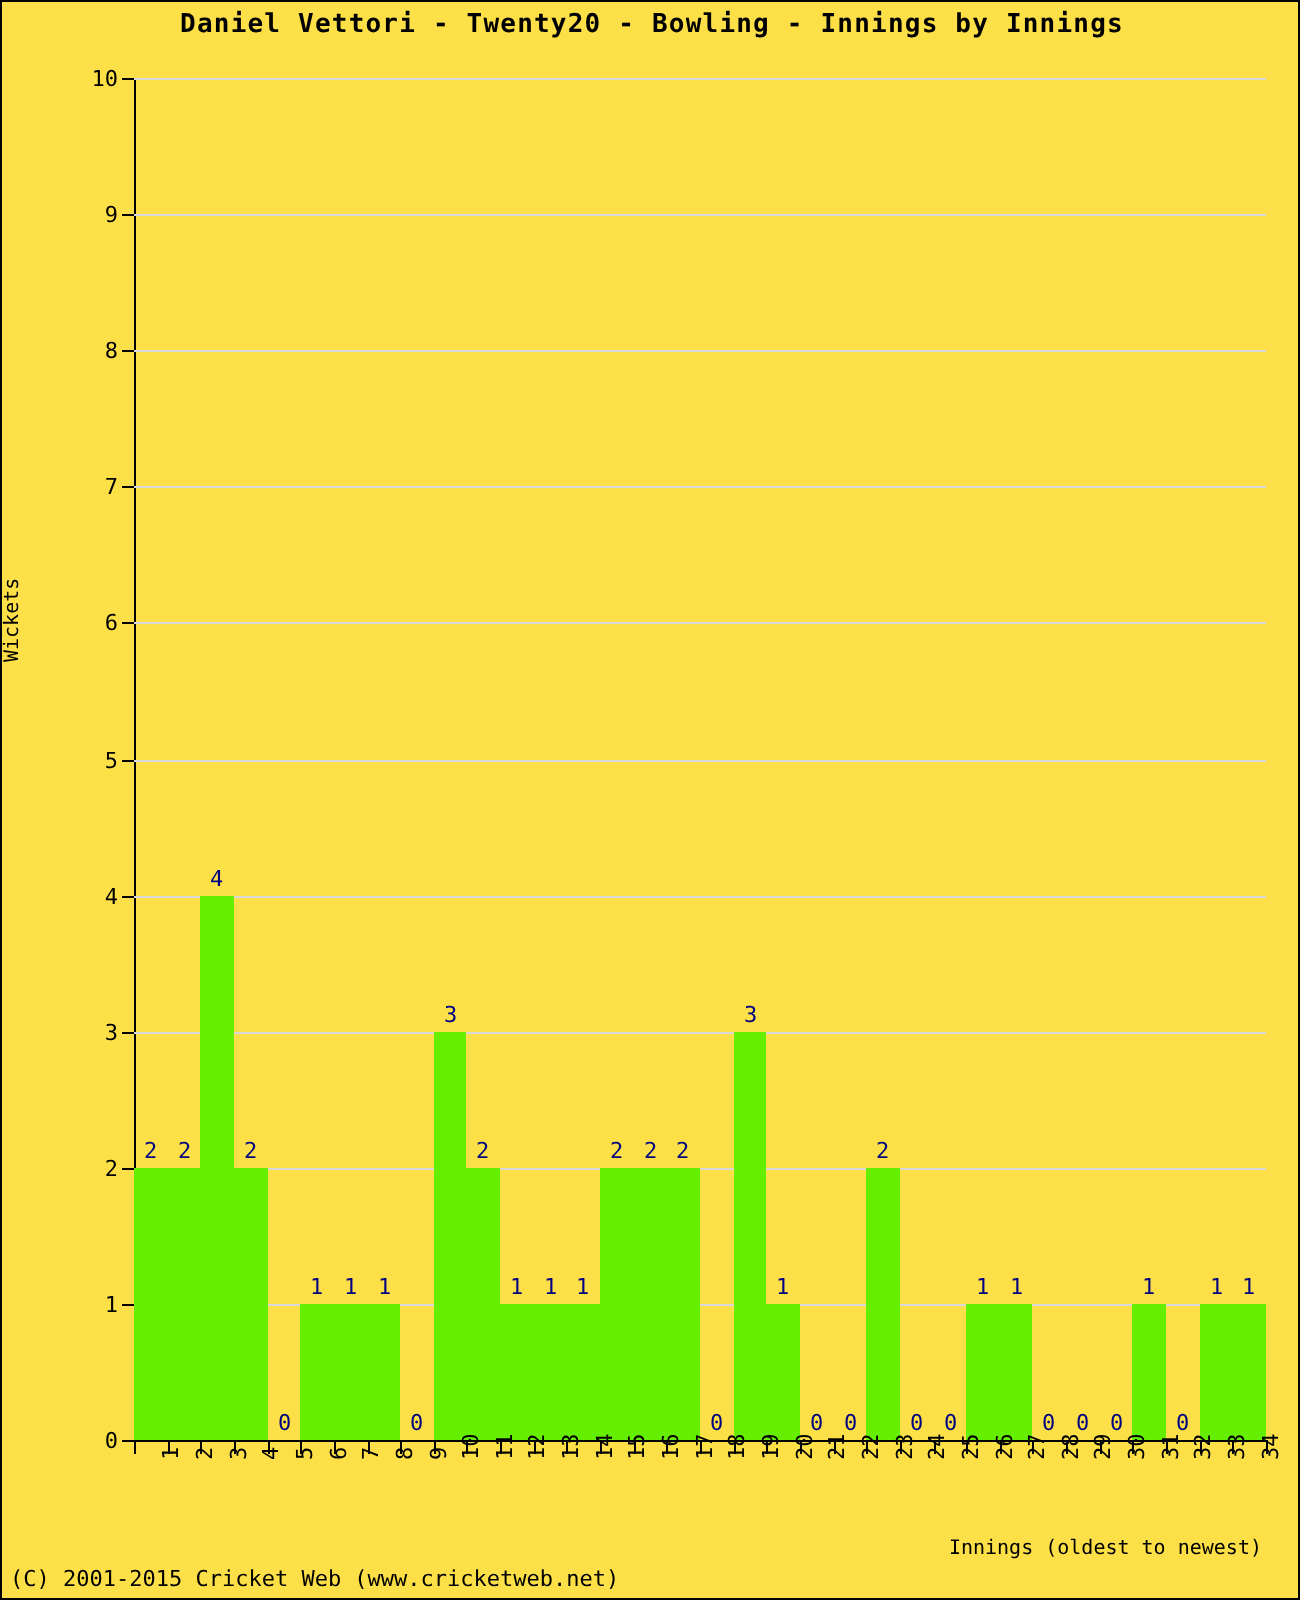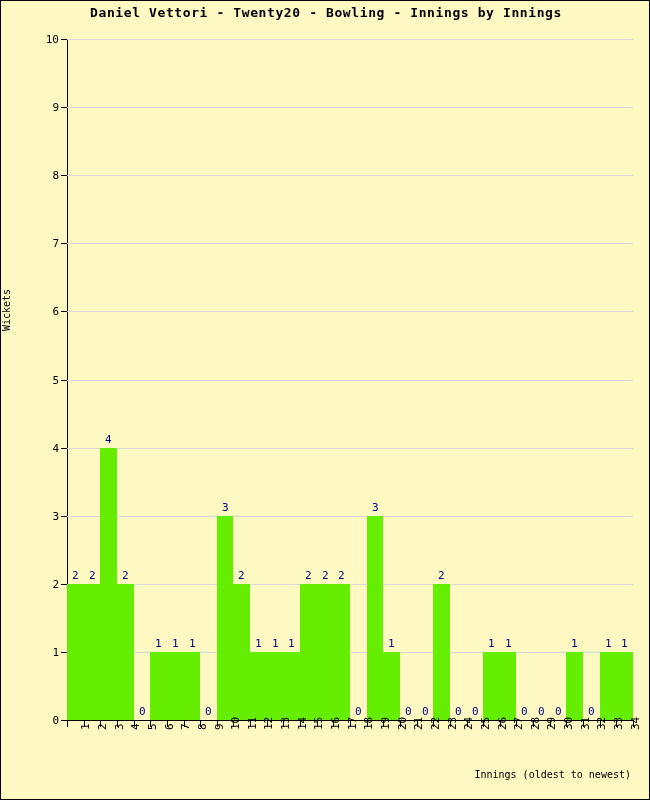--- a/index.html
+++ b/index.html
@@ -4,21 +4,21 @@
 <style>
   html, body {
     margin: 0;
     padding: 0;
     background: #ffffff;
   }
   #page {
     position: relative;
     width: 650px;
     height: 800px;
-    background: #fef9c3;
+    background: #fde047;
     border: 1px solid #000000;
     box-sizing: border-box;
     overflow: hidden;
     font-family: "DejaVu Sans Mono", "Liberation Mono", monospace;
   }
 
   
   #chart-title {
     position: absolute;
     left: 0;
@@ -255,20 +255,21 @@
       <div class="bar-label" style="left: 499px; width: 16.6471px; top: 599px; color: rgb(0, 0, 128);">1</div>
       <div class="bar-label" style="left: 516px; width: 16.6471px; top: 667px; color: rgb(0, 0, 128);">0</div>
       <div class="bar" style="left: 533px; width: 16px; height: 68px; background: rgb(102, 238, 0);"></div>
       <div class="bar-label" style="left: 533px; width: 16.6471px; top: 599px; color: rgb(0, 0, 128);">1</div>
       <div class="bar" style="left: 549px; width: 17px; height: 68px; background: rgb(102, 238, 0);"></div>
       <div class="bar-label" style="left: 549px; width: 16.6471px; top: 599px; color: rgb(0, 0, 128);">1</div>
     </div>
 
   <div id="xaxis-title">Innings (oldest to newest)</div>
 
+  <div id="footer">(C) 2001-2015 Cricket Web (www.cricketweb.net)</div>
 <div class="xtick" style="left: 66px;"></div>
     <div class="xtick" style="left: 83px;"></div>
     <div class="xtick" style="left: 99px;"></div>
     <div class="xtick" style="left: 116px;"></div>
     <div class="xtick" style="left: 133px;"></div>
     <div class="xtick" style="left: 149px;"></div>
     <div class="xtick" style="left: 166px;"></div>
     <div class="xtick" style="left: 183px;"></div>
     <div class="xtick" style="left: 199px;"></div>
     <div class="xtick" style="left: 216px;"></div>

